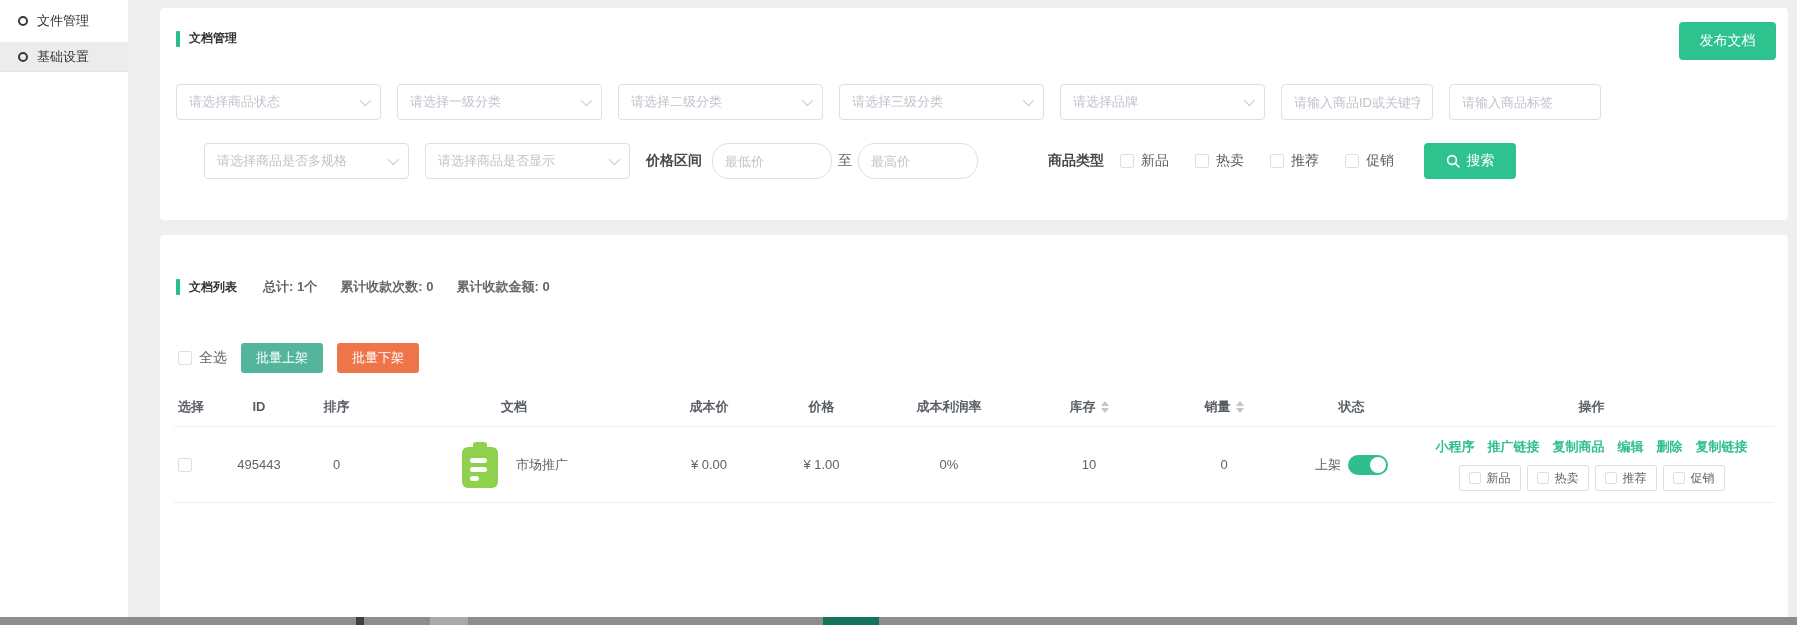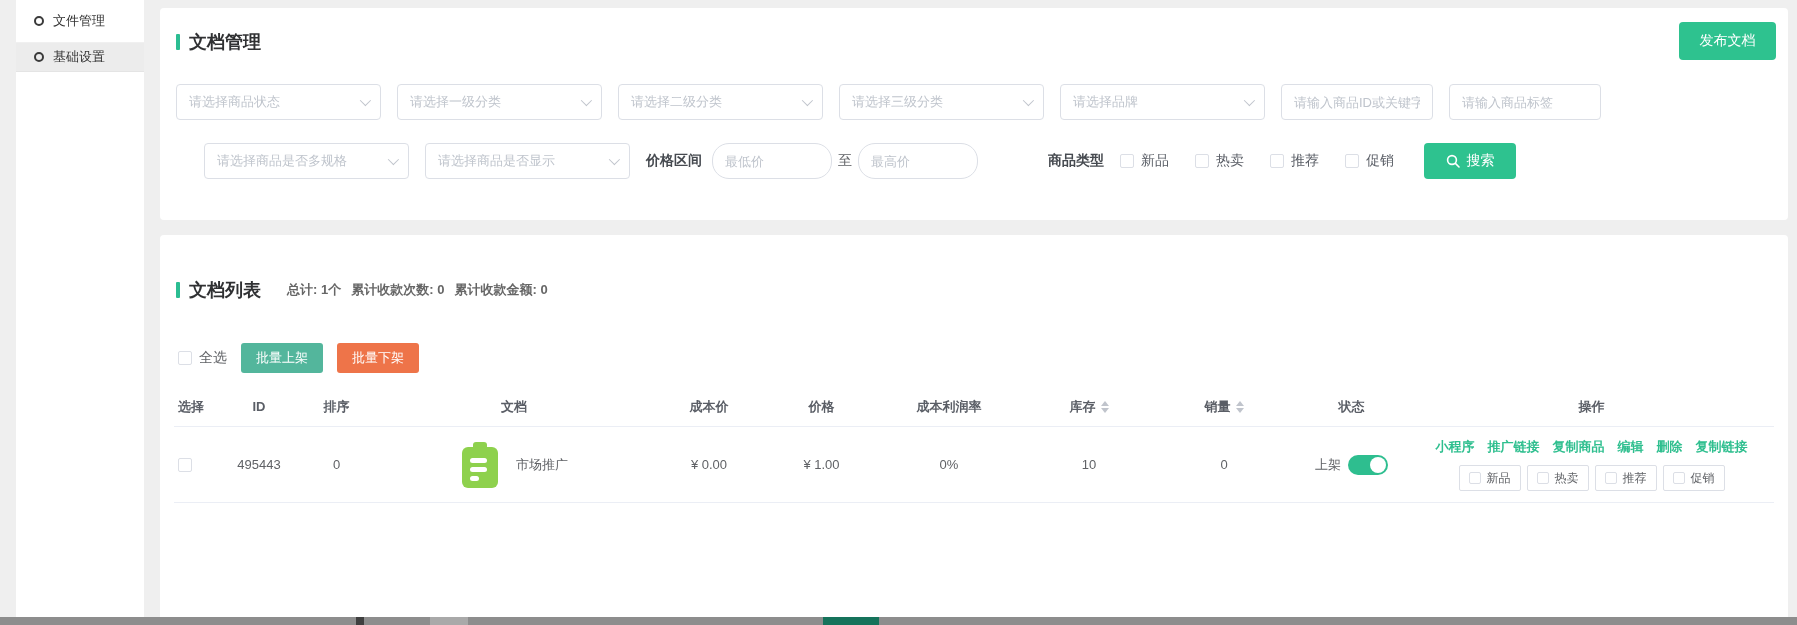--- a/index.html
+++ b/index.html
@@ -7,34 +7,34 @@
   body {
     position: relative;
     background: #efefef;
     overflow: hidden;
     font-family: "Liberation Sans", "DejaVu Sans", sans-serif;
     font-size: 13px;
     color: #606266;
   }
 
   
-  .sidebar { position:absolute; left:16px; top:0; width:128px; height:617px; background:#fff; }
+  .sidebar { position:absolute; left:0; top:0; width:128px; height:617px; background:#fff; }
   .side-item { display:flex; align-items:center; gap:9px; padding-left:18px; font-size:13px; color:#333; cursor:pointer; }
   .side-item.first { height:43px; border-bottom:1px solid #f0f0f0; }
   .side-item.active { height:29px; background:#ececec; border-bottom:1px solid #e4e4e4; }
   .radio-icon { width:10px; height:10px; border:2px solid #3a3a3a; border-radius:50%; flex:0 0 auto; }
 
   
   .card { position:absolute; left:160px; width:1628px; background:#fff; border-radius:4px; }
   .card1 { top:8px; height:212px; }
   .card2 { top:235px; height:382px; border-radius:4px 4px 0 0; }
 
   .sec-title { display:flex; align-items:center; gap:9px; }
   .green-bar { width:4px; height:16px; background:#2bbd92; border-radius:1px; }
-  .sec-title .t { font-size:18px; font-weight:700; color:#303133; }
+  .sec-title .t { font-size:12px; font-weight:700; color:#303133; }
 
   
   .btn { border:none; border-radius:4px; color:#fff; cursor:pointer; font-family:inherit; display:inline-flex; align-items:center; justify-content:center; }
   .btn-publish { position:absolute; right:12px; top:14px; width:97px; height:38px; background:#2ec28f; font-size:14px; }
   .btn-search { width:92px; height:36px; background:#2ec28f; font-size:14px; gap:7px; margin-left:4px; }
   .btn-batch-on  { height:30px; padding:2px 15px; background:#53b69c; font-size:13px; margin-left:14px; border-radius:3px; }
   .btn-batch-off { height:30px; padding:0 15px; background:#ee7449; font-size:13px; margin-left:14px; border-radius:3px; }
 
   
   .card1 .sec-title { position:absolute; left:16px; top:22px; }
@@ -57,21 +57,21 @@
   .lbl-type { margin-left:70px; margin-right:16px; }
   .to-sep { margin:0 6px; color:#606266; font-size:14px; }
 
   .cb { width:14px; height:14px; border:1px solid #dcdfe6; border-radius:2px; background:#fff; flex:0 0 auto; cursor:pointer; }
   .cb-item { display:flex; align-items:center; gap:7px; margin-right:26px; font-size:14px; color:#5a5e66; cursor:pointer; }
 
   .mag { display:block; }
 
   
   .list-head { position:absolute; left:16px; top:43px; display:flex; align-items:center; }
-  .stats { display:flex; gap:10px; margin-left:26px; font-size:13px; font-weight:700; color:#666; }
+  .stats { display:flex; gap:23px; margin-left:26px; font-size:13px; font-weight:700; color:#666; }
   .batch-row { position:absolute; left:18px; top:108px; display:flex; align-items:center; }
   .batch-row .all-lbl { margin-left:7px; font-size:14px; color:#606266; }
 
   
   .dtable { position:absolute; left:14px; top:152px; width:1600px; }
   .tr { display:flex; align-items:center; }
   .tr.head { height:40px; border-bottom:1px solid #ebeef5; font-weight:700; color:#5a5e66; font-size:13px; }
   .tr.data { height:76px; border-bottom:1px solid #ebeef5; font-size:13px; color:#606266; }
   .td { display:flex; align-items:center; justify-content:center; flex:0 0 auto; }
   .c1 { width:50px; justify-content:flex-start; padding-left:4px; }

